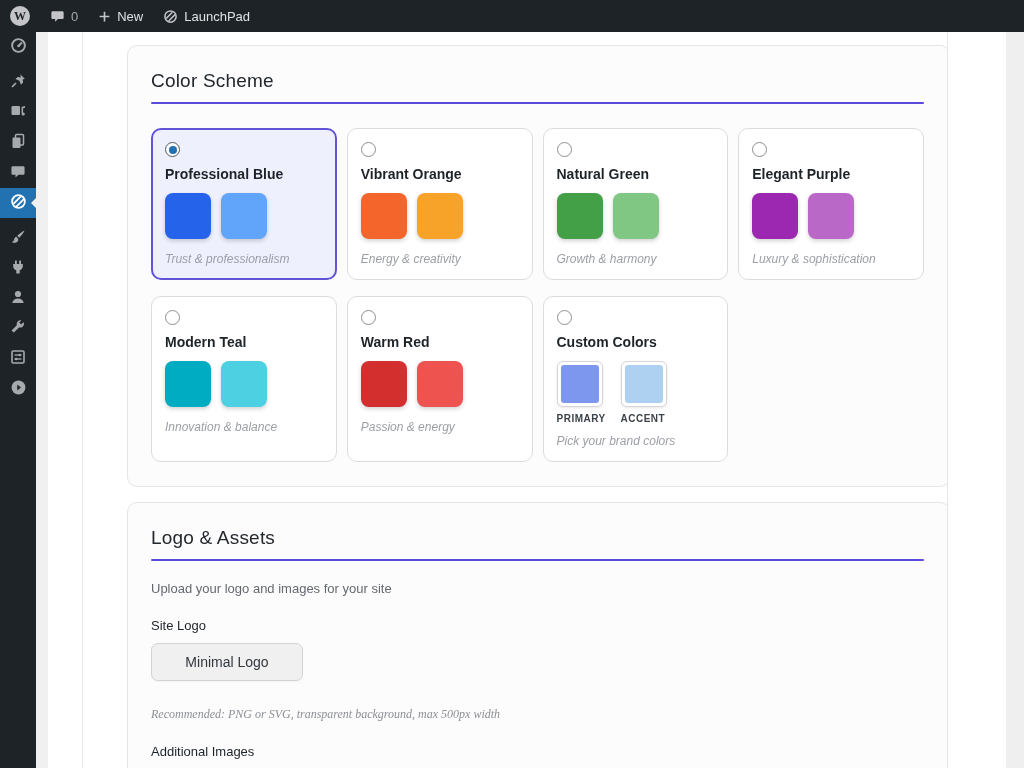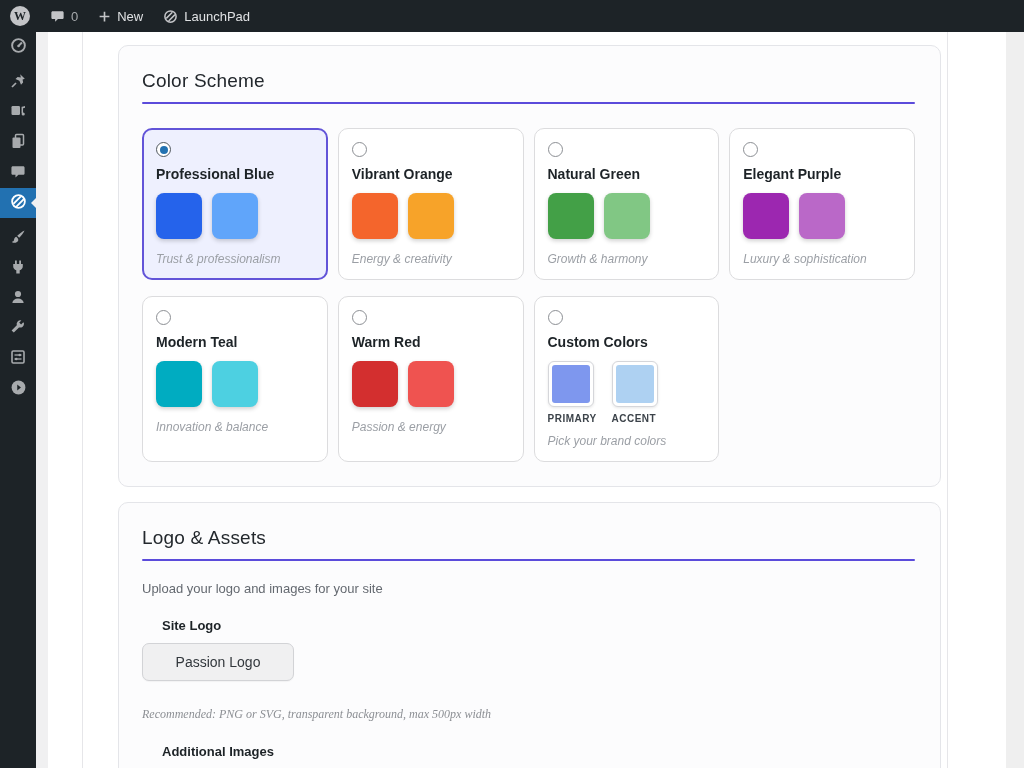--- a/index.html
+++ b/index.html
@@ -28,21 +28,21 @@
   .sm-item.gap { margin-top:6px; }
   .sm-item.active { background:#2271b1; }
   .sm-item.active .menu-arrow { position:absolute; right:0; top:50%; transform:translateY(-50%);
     width:0; height:0; border:5px solid transparent; border-right-color:#f0f0f1; border-left-width:0; }
 
   
   .content-bg { position:absolute; left:36px; top:32px; width:988px; height:736px; background:#f0f0f1; }
   .white-panel { position:absolute; left:48px; top:32px; width:958px; height:736px; background:#ffffff; }
   .scrollbar { position:absolute; left:1006px; top:32px; width:18px; height:736px; background:#efefef; }
   .inner-frame { position:absolute; left:34px; top:0; width:866px; height:736px;
-    border-left:1px solid #e6e6e9; border-right:1px solid #e6e6e9; background:#fff; overflow:hidden; }
+    border-left:1px solid #e6e6e9; border-right:1px solid #e6e6e9; background:#fff; overflow:hidden;padding-left:9px; }
 
   
   .section-card { margin-left:35px; width:823px; background:#fcfcfd; border:1px solid #e4e5e9;
     border-radius:10px; padding:24px 25px 24px 23px; }
   .section-card.first { margin-top:13px; }
   .section-card.second { margin-top:15px; height:400px; }
   .section-title { font-size:19px; font-weight:500; color:#23282d; letter-spacing:.2px; }
   .section-underline { height:2px; margin-top:10px; border-radius:1px; }
   .section-sub { margin-top:20px; font-size:13px; color:#646970; }
 
@@ -60,21 +60,21 @@
   .p-desc { margin-top:13px; font-size:12px; font-style:italic; color:#9b9fa5; }
   .picker-row { margin-top:11px; display:flex; gap:12px; }
   .picker { width:52px; }
   .picker-box { width:46px; height:46px; background:#fff; border:1px solid #d5d6da; border-radius:6px; padding:3px;
     box-shadow:0 1px 3px rgba(0,0,0,.10); cursor:pointer; }
   .picker-fill { width:100%; height:100%; border-radius:3px; }
   .picker-label { margin-top:6px; font-size:10px; font-weight:700; letter-spacing:.5px; color:#3c434a; }
   .p-desc.custom { margin-top:10px; }
 
   
-  .field-label { margin-top:22px; font-size:13px; font-weight:700; color:#1d2327;margin-left:20px; }
+  .field-label { margin-top:22px; font-size:13px; font-weight:400; color:#1d2327; }
   .upload-btn { margin-top:10px; width:152px; height:38px; background:#f0f0f1; border:1px solid #d2d3d6;
     border-radius:7px; font-family:inherit; font-size:14px; color:#32373c; font-weight:500; cursor:pointer;
     display:flex; align-items:center; justify-content:center; box-shadow:0 1px 1px rgba(0,0,0,.04); }
   .hint { margin-top:26px; font-size:12px; font-style:italic; color:#8c8f94;font-family:Liberation Serif, serif; }
 </style>
 </head>
 <body>
 
 <div class="admin-bar">
   <div class="ab-left">
@@ -306,21 +306,21 @@
 
       </div>
     </div>
 
     <div class="section-card second">
       <div class="section-title">Logo &amp; Assets</div>
       <div class="section-underline" style="background: rgb(91, 75, 219);"></div>
       <div class="section-sub">Upload your logo and images for your site</div>
 
       <div class="field-label">Site Logo</div>
-      <div class="upload-btn">Passion Logo</div>
+      <div class="upload-btn">Minimal Logo</div>
       <div class="hint">Recommended: PNG or SVG, transparent background, max 500px width</div>
 
       <div class="field-label">Additional Images</div>
 
     </div>
 
   </div>
 </div>
 
 </body></html>

